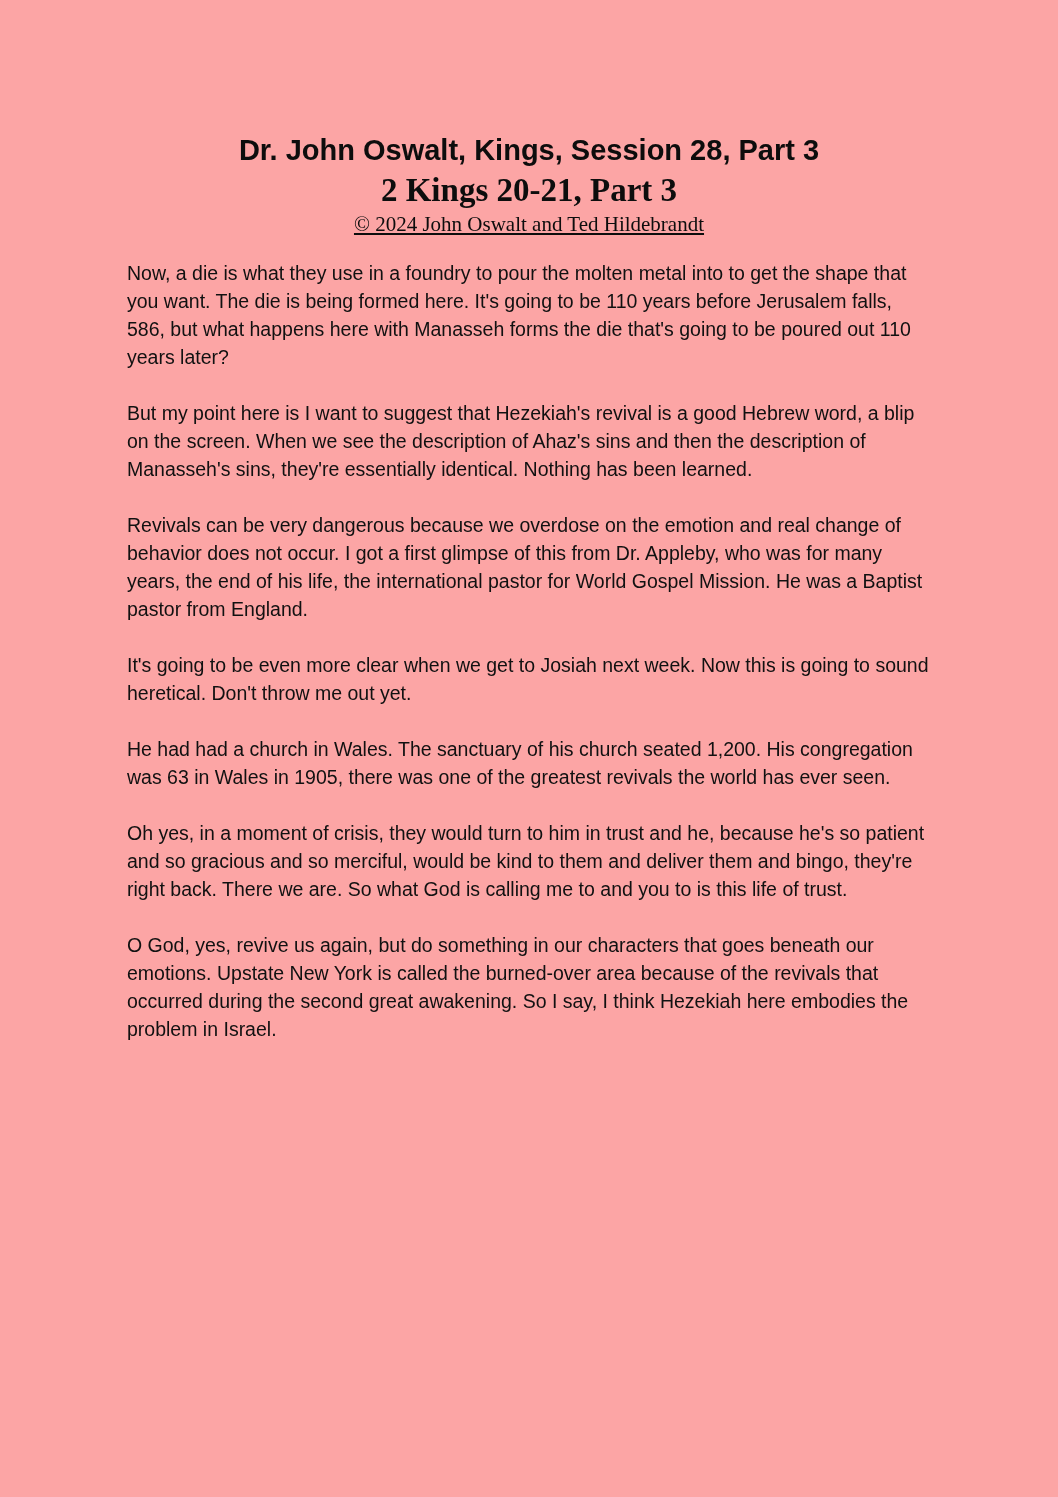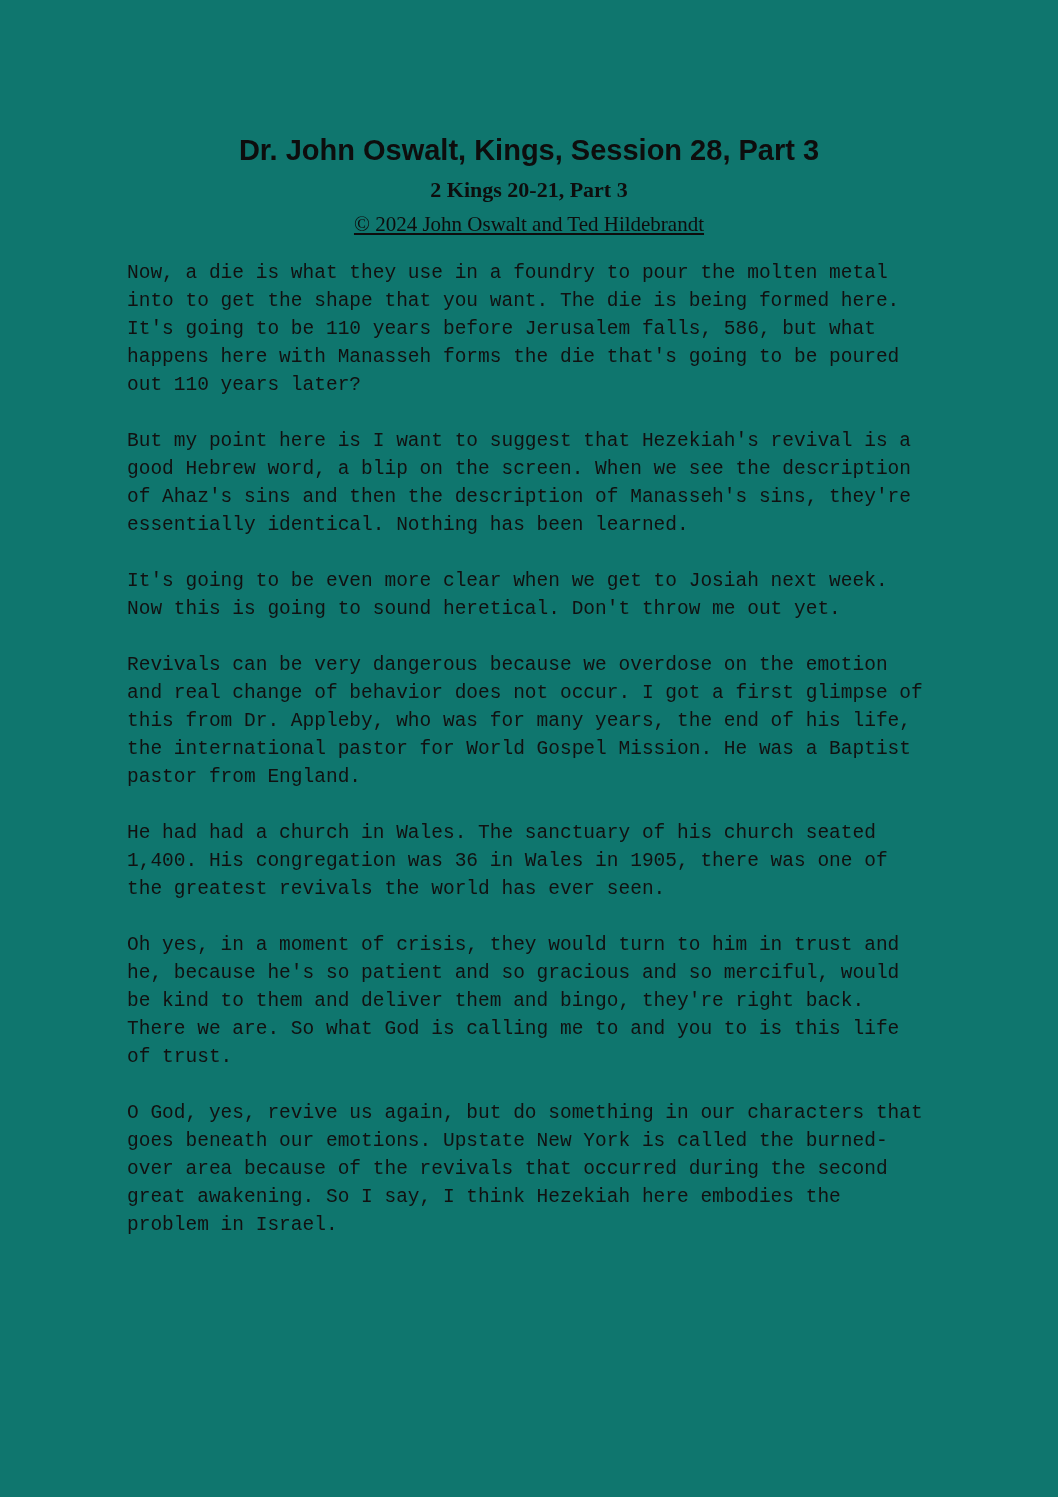--- a/index.html
+++ b/index.html
@@ -7,70 +7,70 @@
   body {
     width: 1058px;
     height: 1497px;
     font-family: "Liberation Sans", sans-serif;
     color: #000000;
     overflow: hidden;
   }
   .page {
     width: 1058px;
     height: 1497px;
-    background: #0f766e;
+    background: #fca5a5;
     padding: 131px 127px 0 127px;
   }
   .doc-header { text-align: center; }
   .doc-title {
     font-family: "Liberation Sans", sans-serif;
     font-weight: 700;
     font-size: 29px;
     line-height: 38px;
     color: #0d0d0d;
   }
   .doc-subtitle {
     font-family: "Liberation Serif", serif;
     font-weight: 700;
-    font-size: 22px;
+    font-size: 33px;
     line-height: 42px;
     color: #0d0d0d;
   }
   .doc-copyright {
     font-family: "Liberation Serif", serif;
     font-weight: 400;
     font-size: 21px;
     line-height: 26px;
     color: #0d0d0d;
     text-decoration: underline;
   }
   .doc-body {
     margin-top: 22px;
     width: 806px;
   }
   .doc-body p {
-    font-family: Liberation Mono, monospace;
+    font-family: Liberation Sans, sans-serif;
     font-size: 19.5px;
     line-height: 28px;
     color: #111111;
     margin: 0 0 28px 0;
     text-align: left;
   }
 </style>
 </head>
 <body>
 
 <div class="page">
   <div class="doc-header">
     <div class="doc-title">Dr. John Oswalt, Kings, Session 28, Part 3</div>
     <div class="doc-subtitle">2 Kings 20-21, Part 3</div>
     <div class="doc-copyright">© 2024 John Oswalt and Ted Hildebrandt</div>
   </div>
   <div class="doc-body">
     <p>Now, a die is what they use in a foundry to pour the molten metal into to get the shape that you want. The die is being formed here. It's going to be 110 years before Jerusalem falls, 586, but what happens here with Manasseh forms the die that's going to be poured out 110 years later?</p>
     <p>But my point here is I want to suggest that Hezekiah's revival is a good Hebrew word, a blip on the screen. When we see the description of Ahaz's sins and then the description of Manasseh's sins, they're essentially identical. Nothing has been learned.</p>
+    <p>Revivals can be very dangerous because we overdose on the emotion and real change of behavior does not occur. I got a first glimpse of this from Dr. Appleby, who was for many years, the end of his life, the international pastor for World Gospel Mission. He was a Baptist pastor from England.</p>
     <p>It's going to be even more clear when we get to Josiah next week. Now this is going to sound heretical. Don't throw me out yet.</p>
-    <p>Revivals can be very dangerous because we overdose on the emotion and real change of behavior does not occur. I got a first glimpse of this from Dr. Appleby, who was for many years, the end of his life, the international pastor for World Gospel Mission. He was a Baptist pastor from England.</p>
-    <p>He had had a church in Wales. The sanctuary of his church seated 1,400. His congregation was 36 in Wales in 1905, there was one of the greatest revivals the world has ever seen.</p>
+    <p>He had had a church in Wales. The sanctuary of his church seated 1,200. His congregation was 63 in Wales in 1905, there was one of the greatest revivals the world has ever seen.</p>
     <p>Oh yes, in a moment of crisis, they would turn to him in trust and he, because he's so patient and so gracious and so merciful, would be kind to them and deliver them and bingo, they're right back. There we are. So what God is calling me to and you to is this life of trust.</p>
     <p>O God, yes, revive us again, but do something in our characters that goes beneath our emotions. Upstate New York is called the burned-over area because of the revivals that occurred during the second great awakening. So I say, I think Hezekiah here embodies the problem in Israel.</p>
   </div>
 </div>
 
 </body></html>

